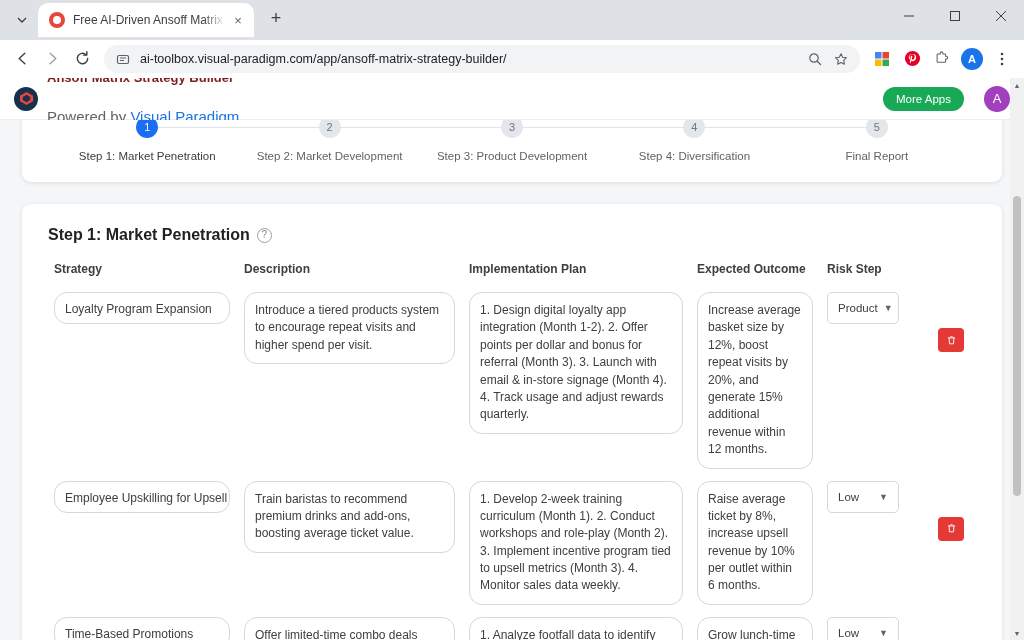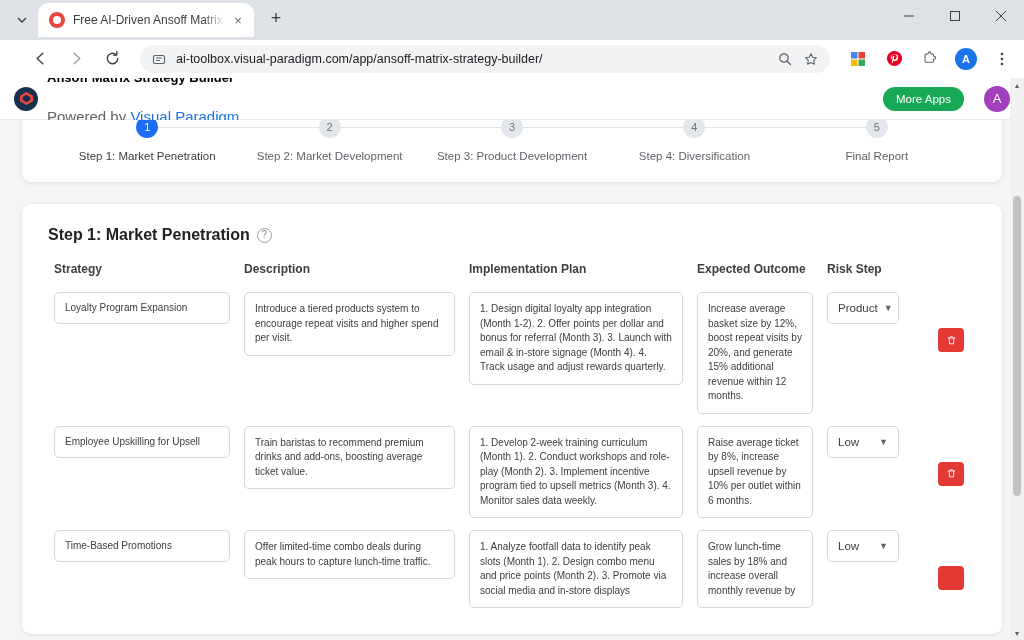--- a/index.html
+++ b/index.html
@@ -98,23 +98,22 @@
     display: flex; align-items: center; justify-content: center;
     color: #3c4043;
   }
 
   .toolbar {
     background: #ffffff;
     height: 38px;
     display: flex;
     align-items: center;
     padding: 0 8px;
-    gap: 8px;
+    gap: 2px;
     border-bottom: 1px solid #ffffff;
-    margin-left: 18px;
   }
   .tb-icon {
     width: 28px; height: 28px;
     display: flex; align-items: center; justify-content: center;
     border-radius: 50%;
     color: #5f6368;
     flex: 0 0 auto;
   }
   .omnibox {
     flex: 1;
@@ -169,21 +168,21 @@
   .logo {
     width: 24px; height: 24px;
     border-radius: 50%;
     background: #16314d;
     display: flex; align-items: center; justify-content: center;
     margin-right: 9px;
     flex: 0 0 24px;
   }
   .logo svg { display: block; }
   .app-title-wrap { display: flex; flex-direction: column; line-height: 1.15; }
-  .app-title { font-size: 13px; font-weight: bold; color: #000000; }
+  .app-title { font-size: 13px; font-weight: bold; color: #7f1d1d; }
   .app-sub { font-size: 15px; color: #5f6368; margin-top: 22px; }
   .app-sub a { color: #1a73e8; text-decoration: underline; }
   .header-right {
     margin-left: auto;
     display: flex;
     align-items: center;
     gap: 20px;
   }
   .more-apps {
     background: #18a957;
@@ -313,23 +312,23 @@
   }
   .col-strategy { width: 190px; }
   .col-desc { width: 225px; }
   .col-impl { width: 228px; }
   .col-outcome { width: 130px; }
   .col-risk { width: 105px; }
   .col-act { width: 52px; }
 
   .cell-input {
     border: 1px solid #d4d7dc;
-    border-radius: 5px;
+    border-radius: 13px;
     background: #fff;
-    font-size: 10px;
+    font-size: 12px;
     color: #3c4043;
     padding: 9px 10px;
     line-height: 1.45;
     min-height: 32px;
   }
   .cell-input.one-line {
     height: 32px;
     padding: 8px 10px;
     white-space: nowrap;
     overflow: hidden;

